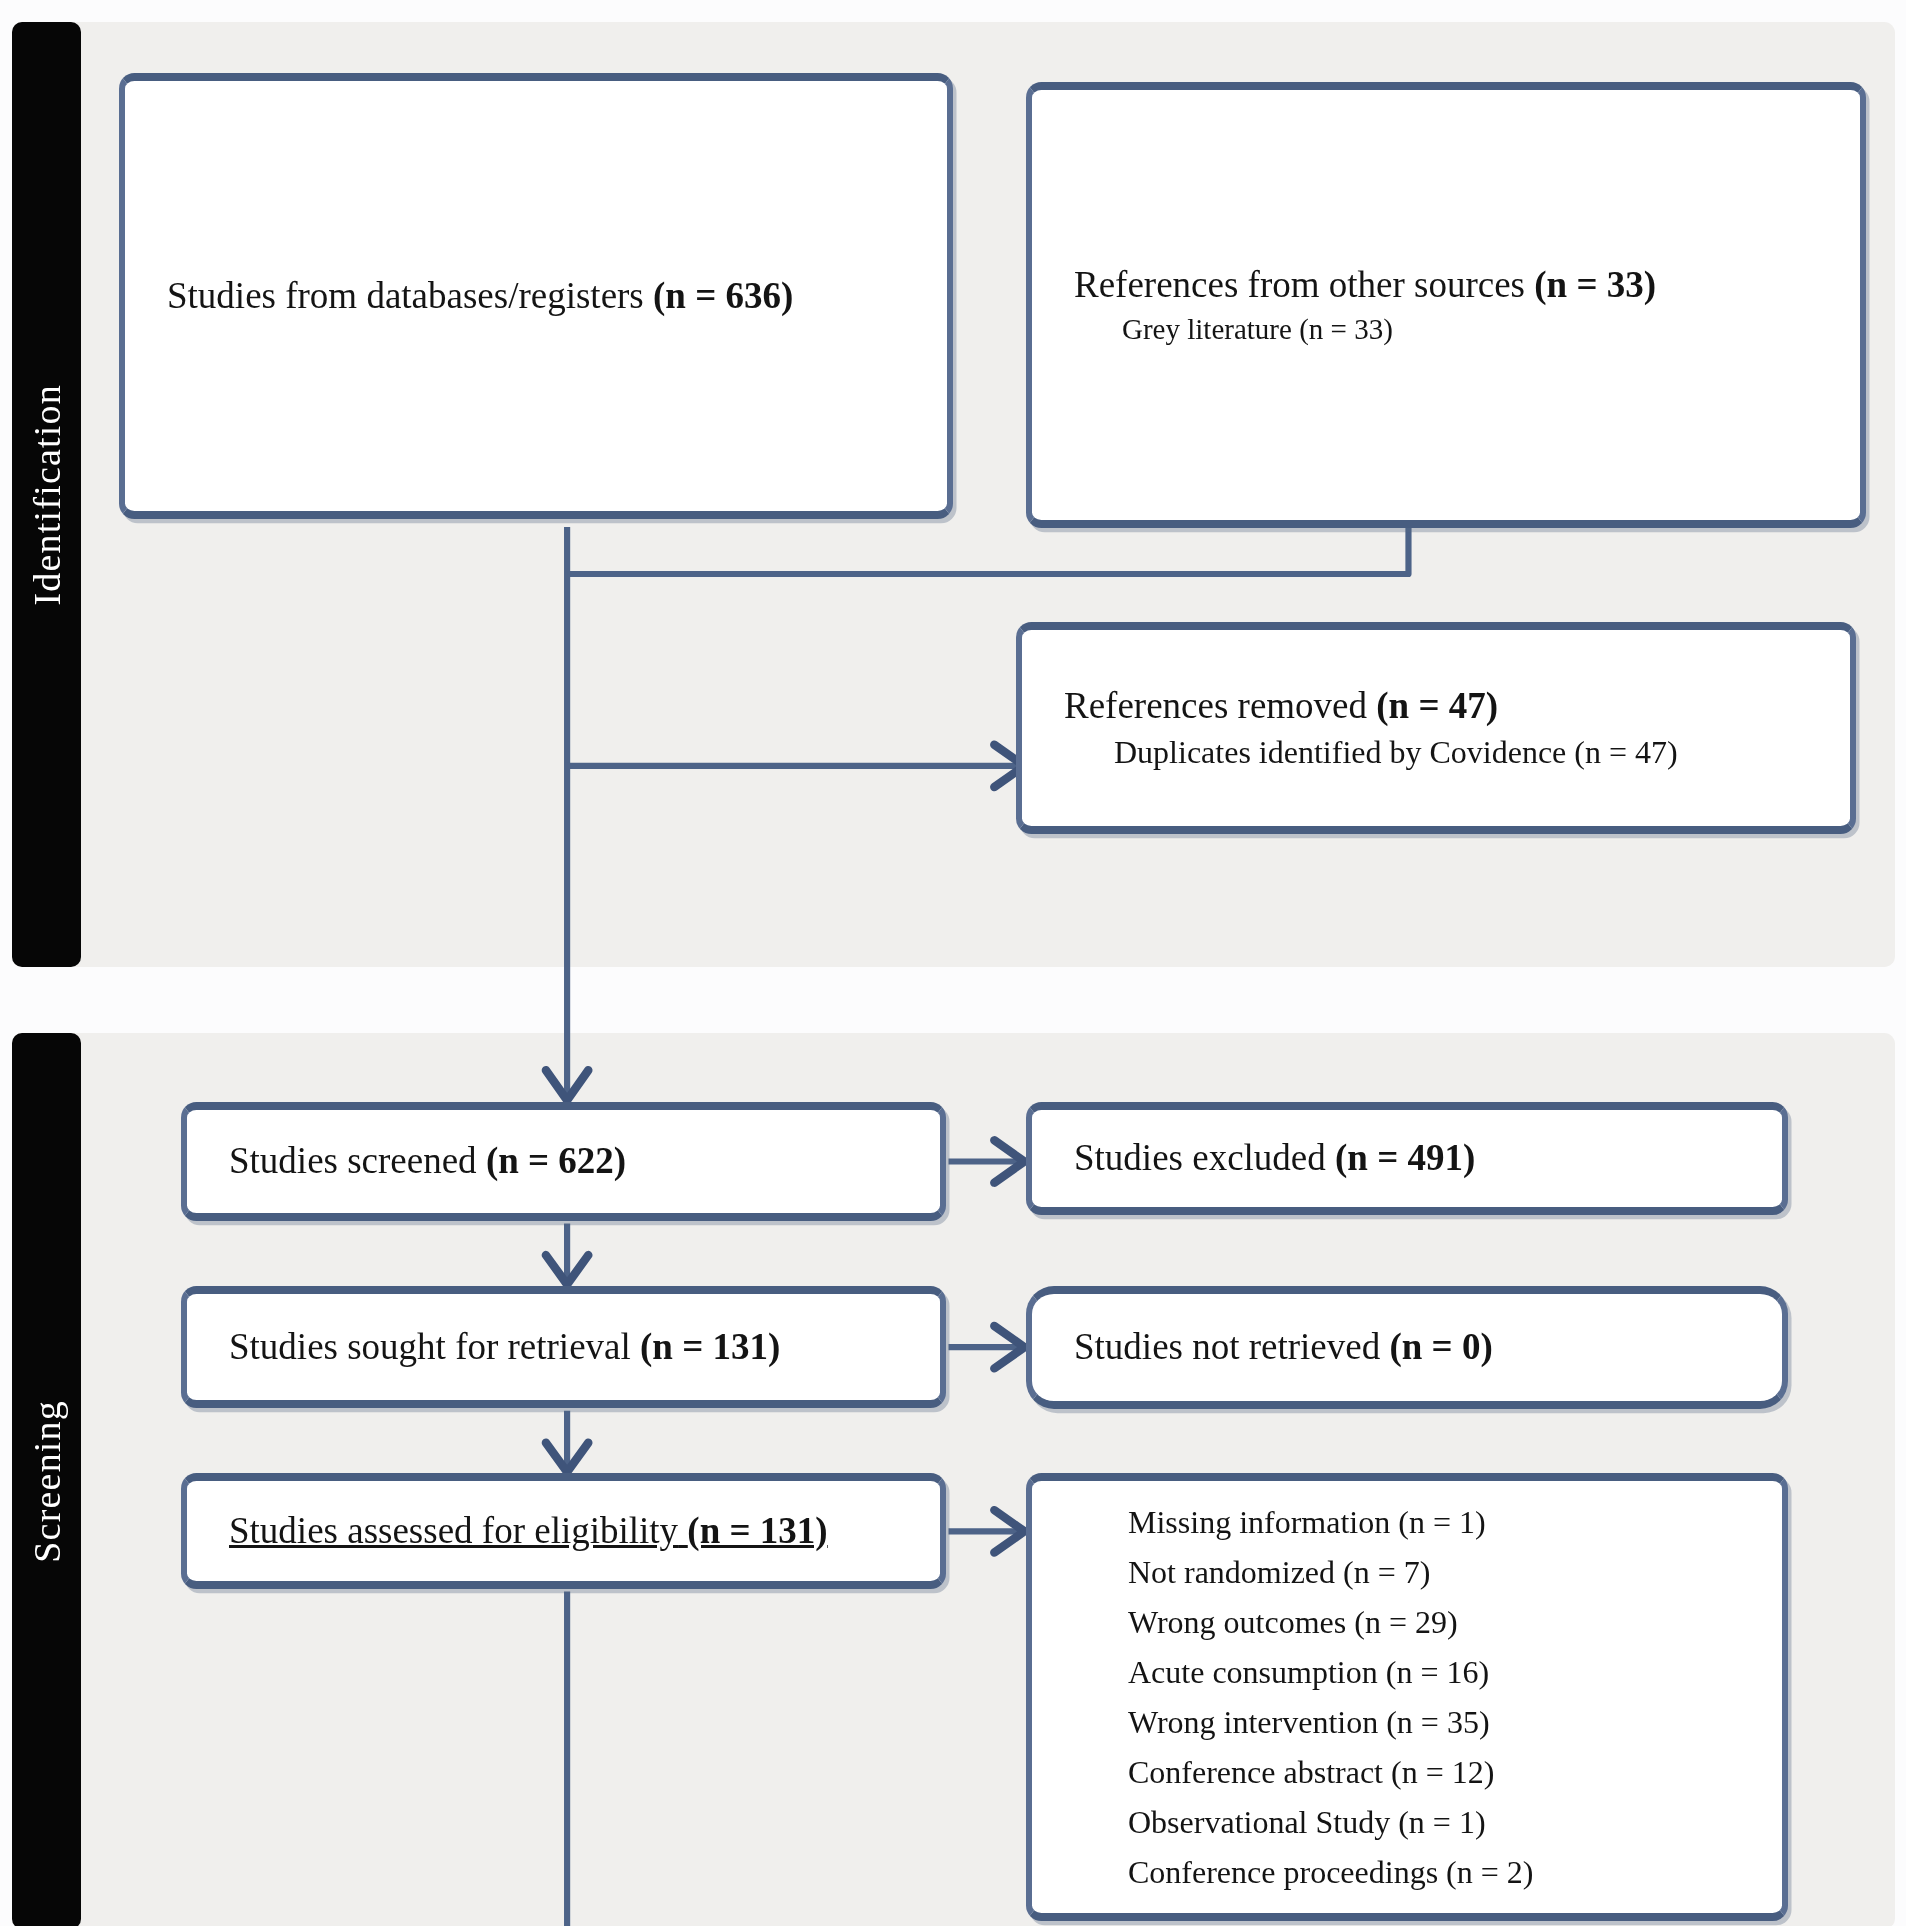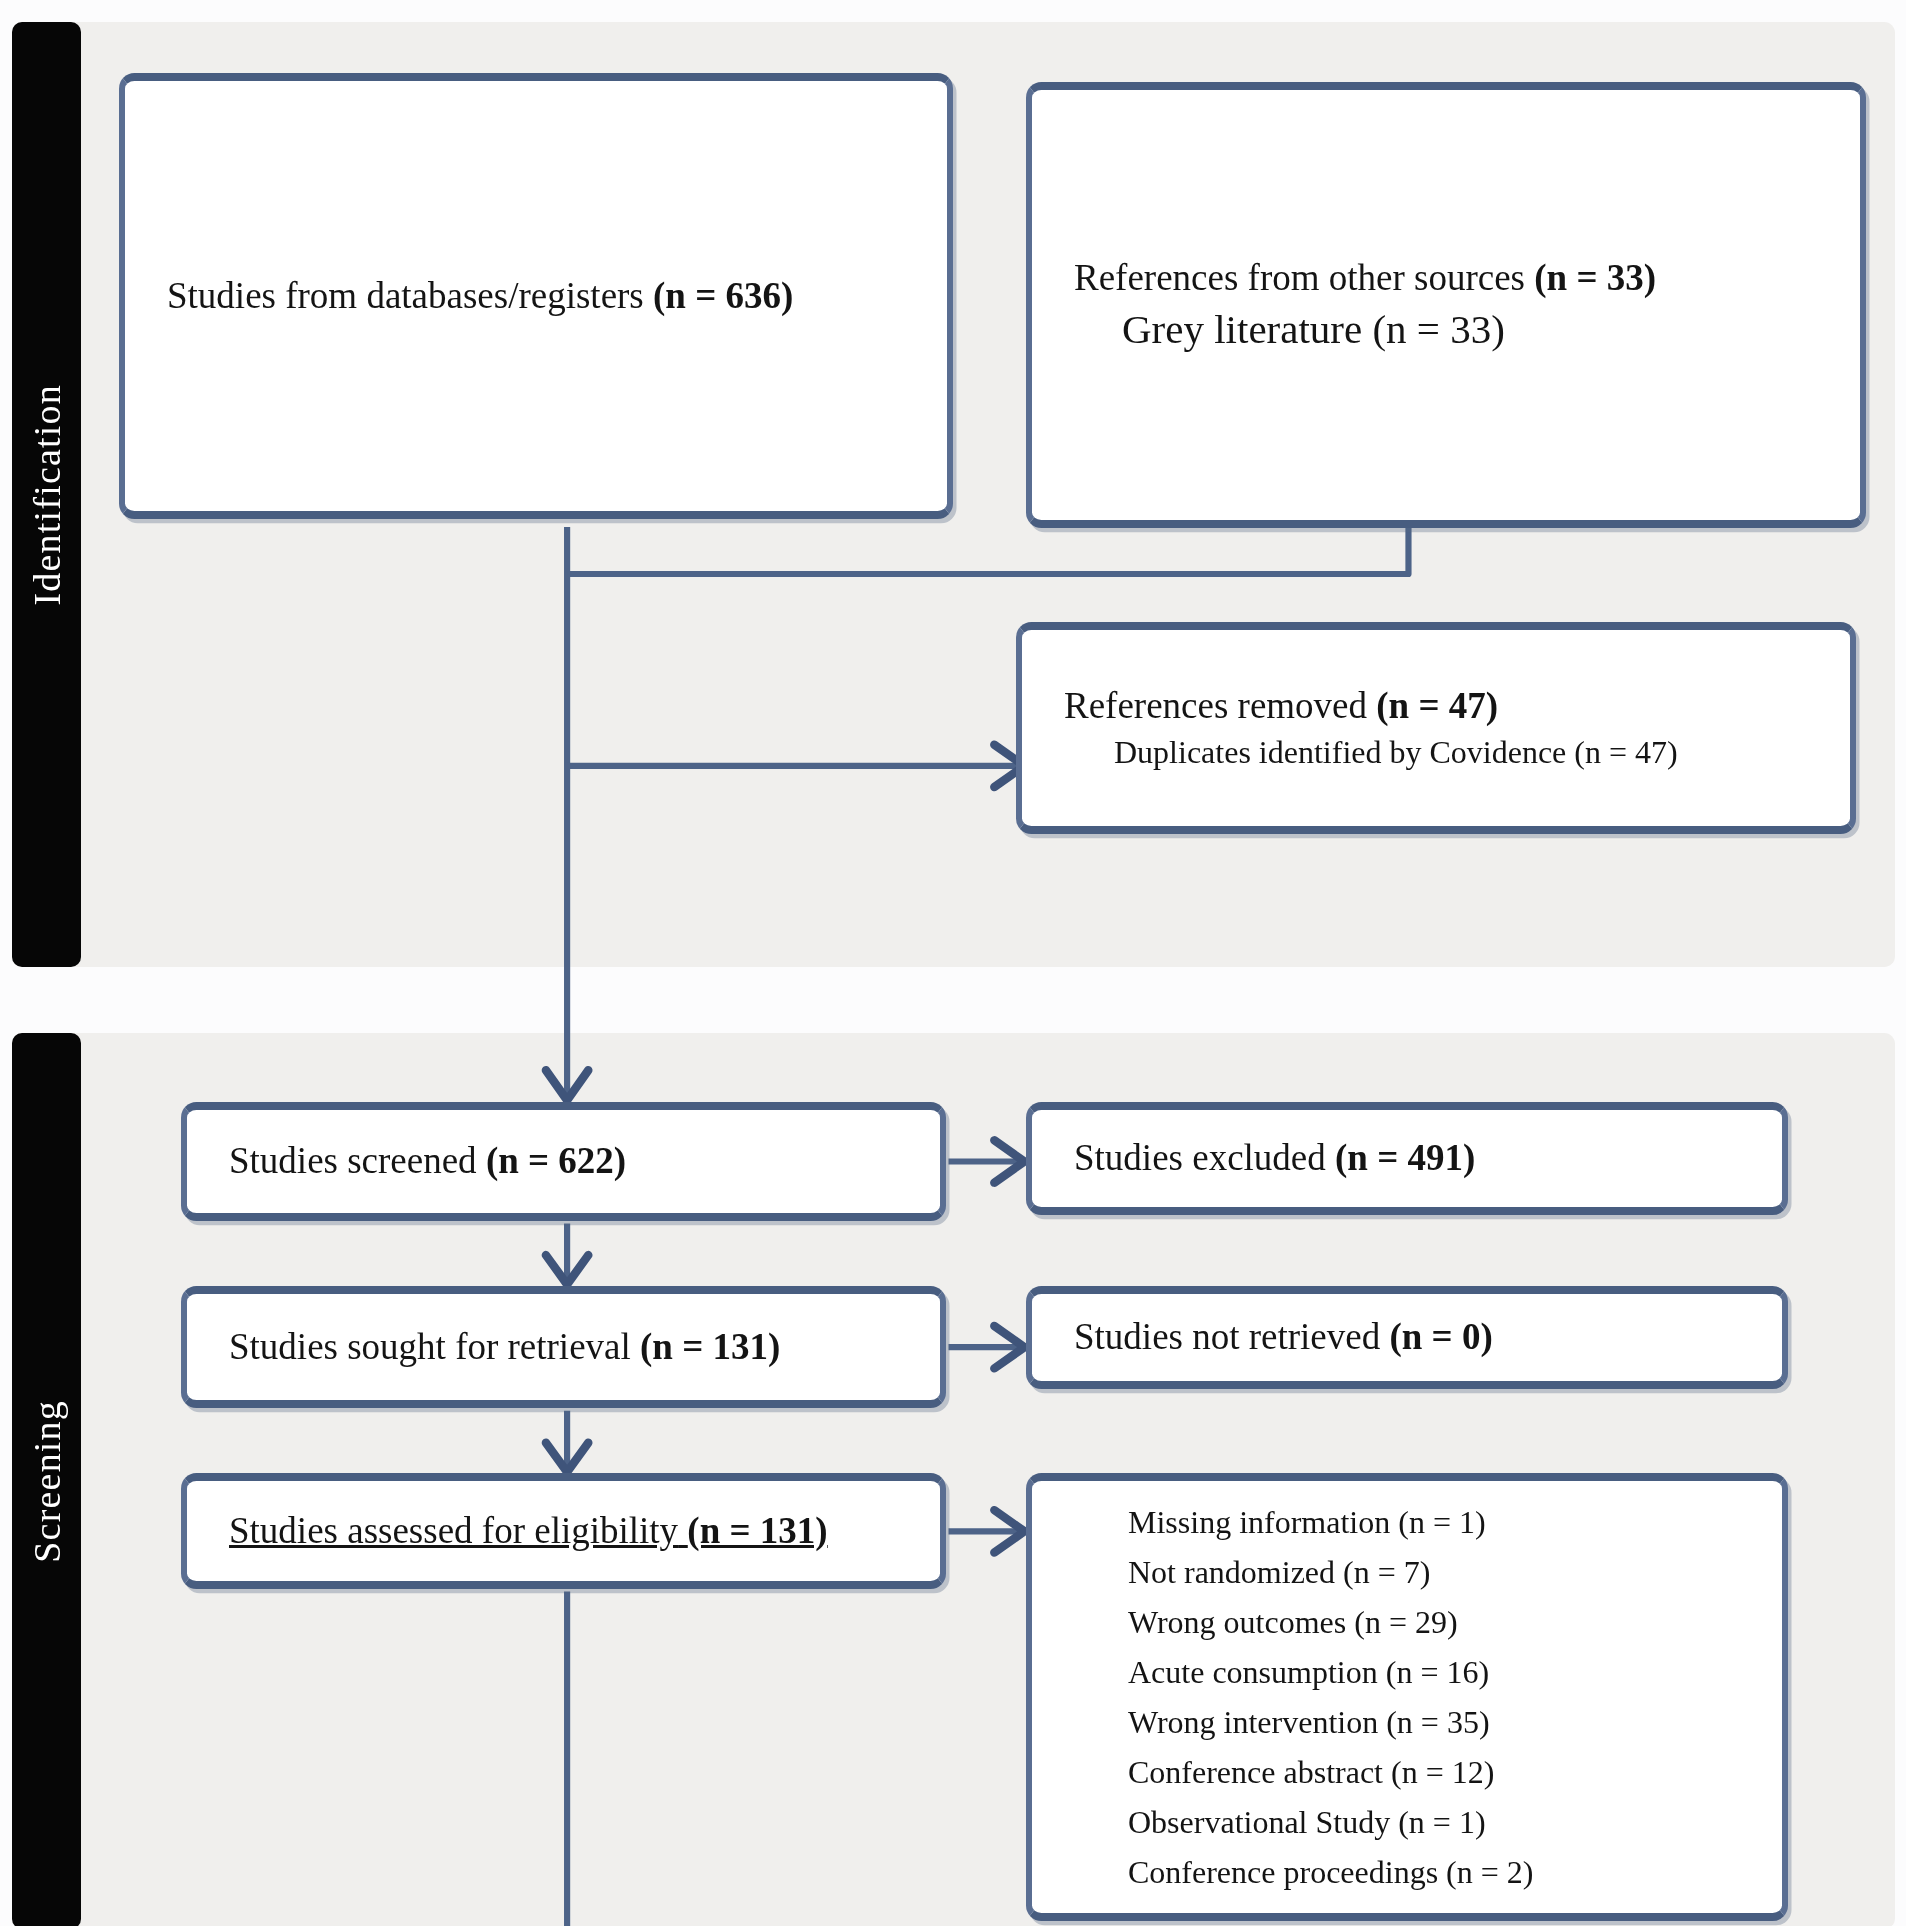--- a/index.html
+++ b/index.html
@@ -46,30 +46,30 @@
     border-top:8.5px solid #485d80;
     border-bottom:8.5px solid #485d80;
     border-radius:15.4px;
     box-sizing:border-box;
     box-shadow:3.5px 4.2px 0 rgba(86,102,132,0.33);
     display:flex;flex-direction:column;justify-content:center;
     padding-left:42px;padding-right:21px;
     font-size:37px;line-height:1.32;
   }
   .box .n{font-weight:bold;}
-  .box .subline{font-size:41px;padding-left:48px;}
+  .box .subline{font-size:29px;padding-left:48px;}
   .box .subline-sm{font-size:32px;padding-left:50px;}
 
   #box-databases{left:119px;top:73px;width:834px;height:446px;}
   #box-other-sources{left:1026px;top:82px;width:840px;height:446px;}
   #box-references-removed{left:1016px;top:622px;width:840px;height:212px;}
   #box-screened{left:181px;top:1102px;width:765px;height:119px;}
   #box-excluded-screened{left:1026px;top:1102px;width:762px;height:113px;}
   #box-sought{left:181px;top:1286px;width:765px;height:122px;}
-  #box-not-retrieved{left:1026px;top:1286px;width:762px;height:103px;}
+  #box-not-retrieved{left:1026px;top:1286px;width:762px;height:123px;border-radius:28px;}
   #box-assessed{left:181px;top:1473px;width:765px;height:116px;text-decoration:underline;}
   #box-excluded-assessed{
     left:1026px;top:1473px;width:762px;height:448px;
     justify-content:flex-start;padding-top:16px;
   }
   #box-excluded-assessed .reason{
     font-size:32px;line-height:50px;padding-left:54px;
   }
 </style>
 </head>

